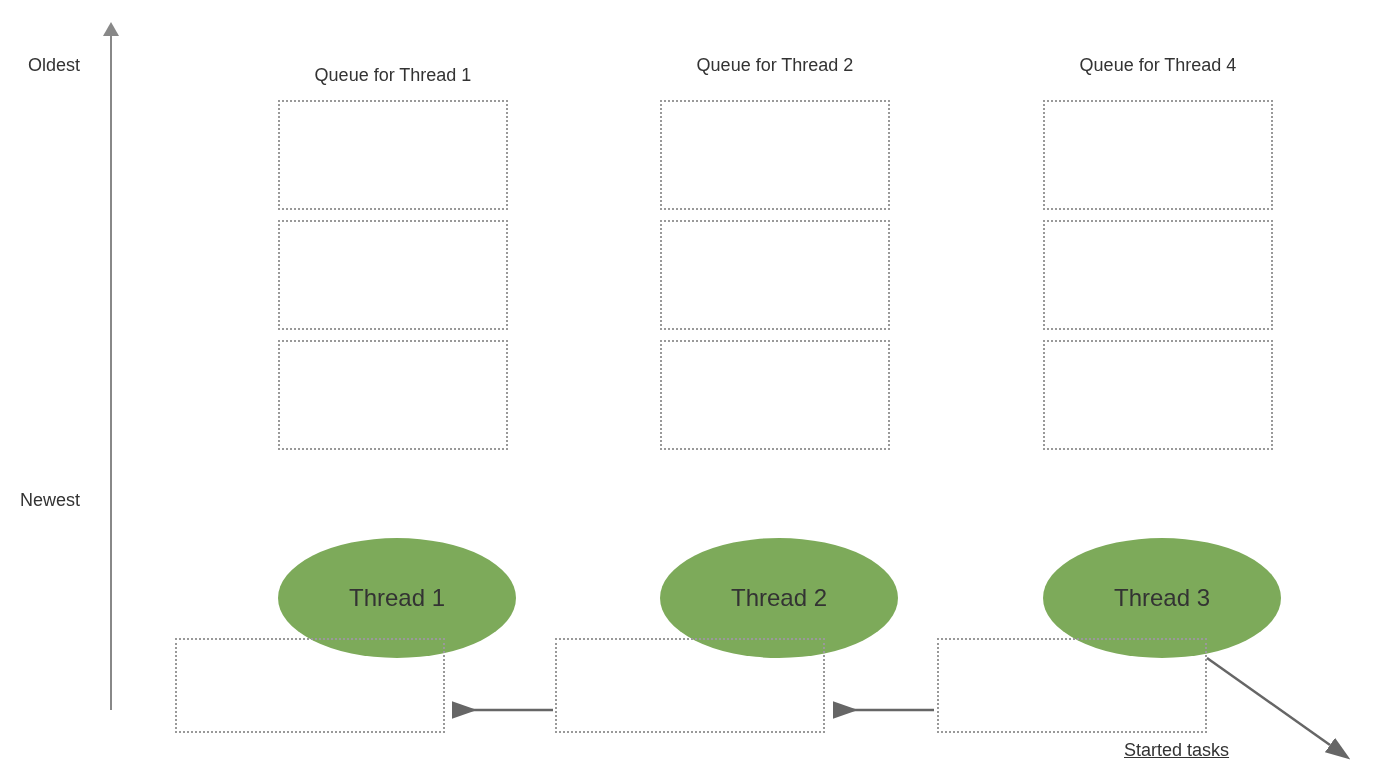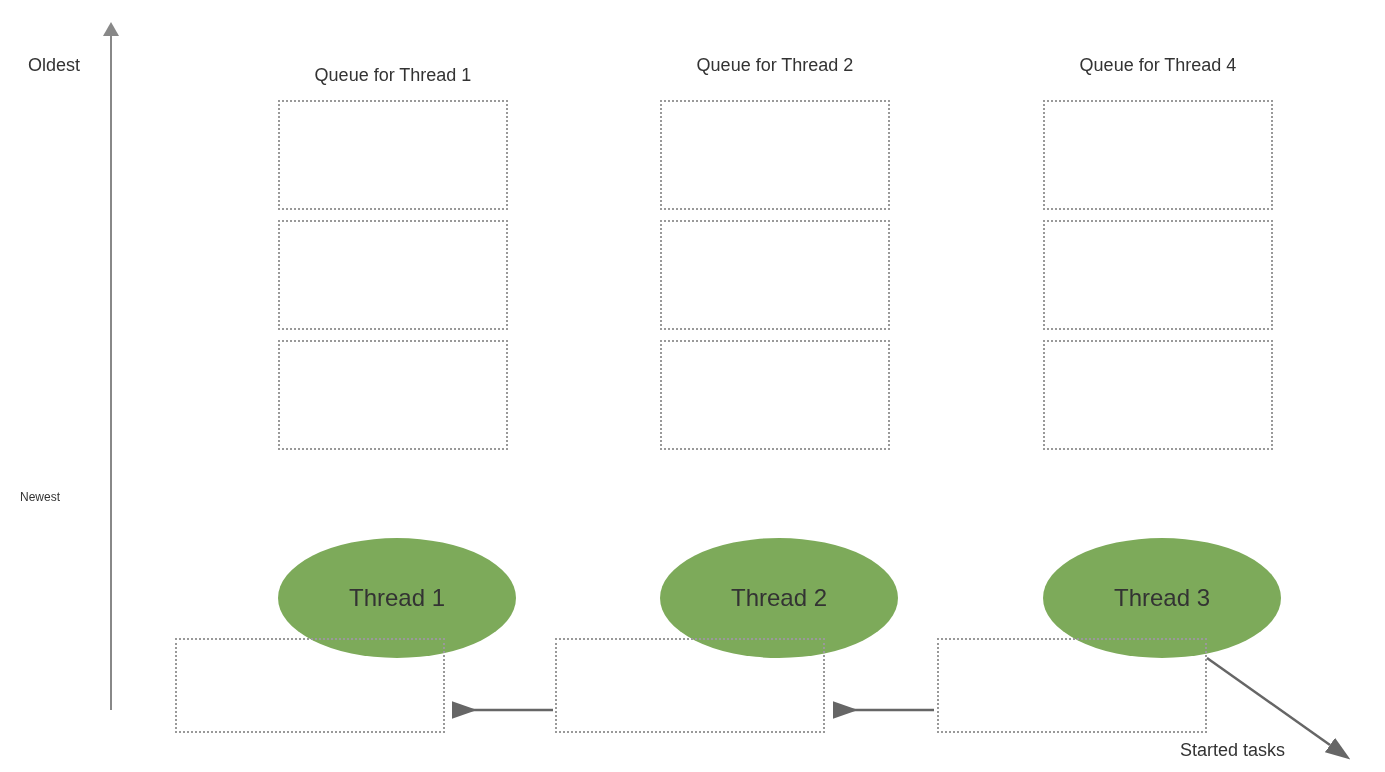--- a/index.html
+++ b/index.html
@@ -39,21 +39,21 @@
       position: absolute;
       left: 28px;
       top: 55px;
       font-size: 18px;
       color: #333;
     }
     .label-newest {
       position: absolute;
       left: 20px;
       top: 490px;
-      font-size: 12px;
+      font-size: 18px;
       color: #333;
     }
     .queue-title {
       font-size: 18px;
       color: #333;
       text-align: center;
       margin-bottom: 8px;
       width: 230px;
     }
     
@@ -146,15 +146,15 @@
       </marker>
     </defs>
 
     <line x1="553" y1="710" x2="452" y2="710" stroke="#666" stroke-width="2.5" marker-end="url(#arrowhead-left)"></line>
 
     <line x1="934" y1="710" x2="833" y2="710" stroke="#666" stroke-width="2.5" marker-end="url(#arrowhead-left)"></line>
 
     <line x1="1207" y1="658" x2="1330" y2="745" stroke="#666" stroke-width="2.5" marker-end="url(#arrowhead-right)"></line>
   </svg>
 
-  <div class="started-tasks-label" style="left:1180px; top:740px;">Started tasks</div>
+  <div class="started-tasks-label" style="left:1124px; top:740px;text-decoration:underline;">Started tasks</div>
 
 </div>
 
 </body></html>

